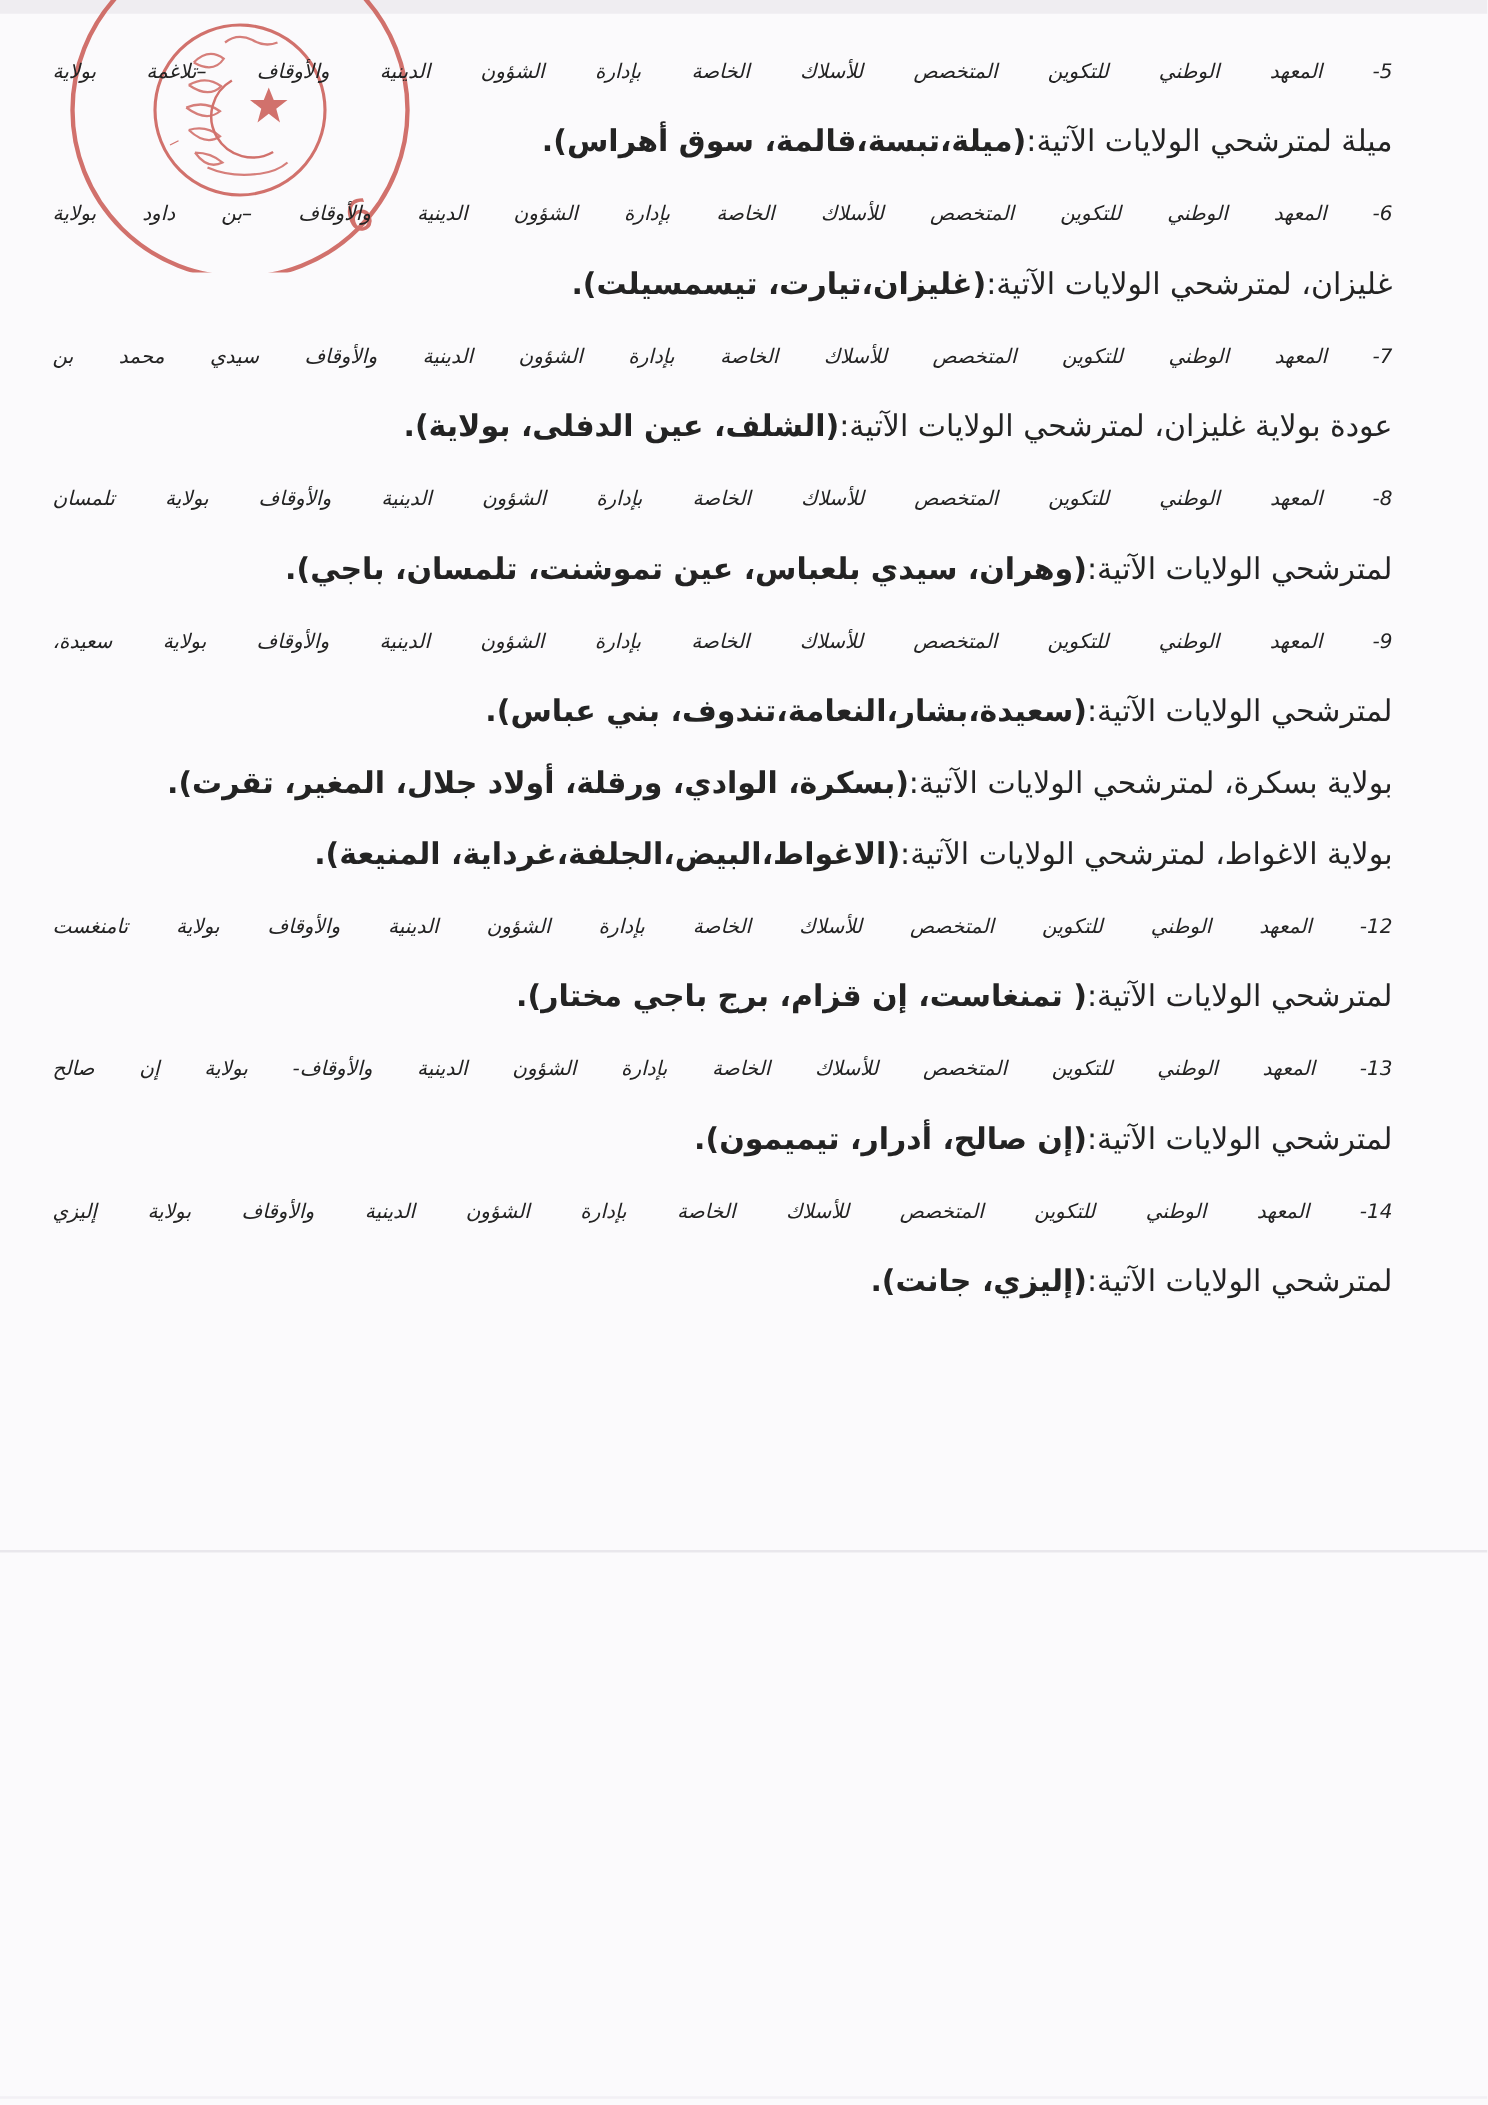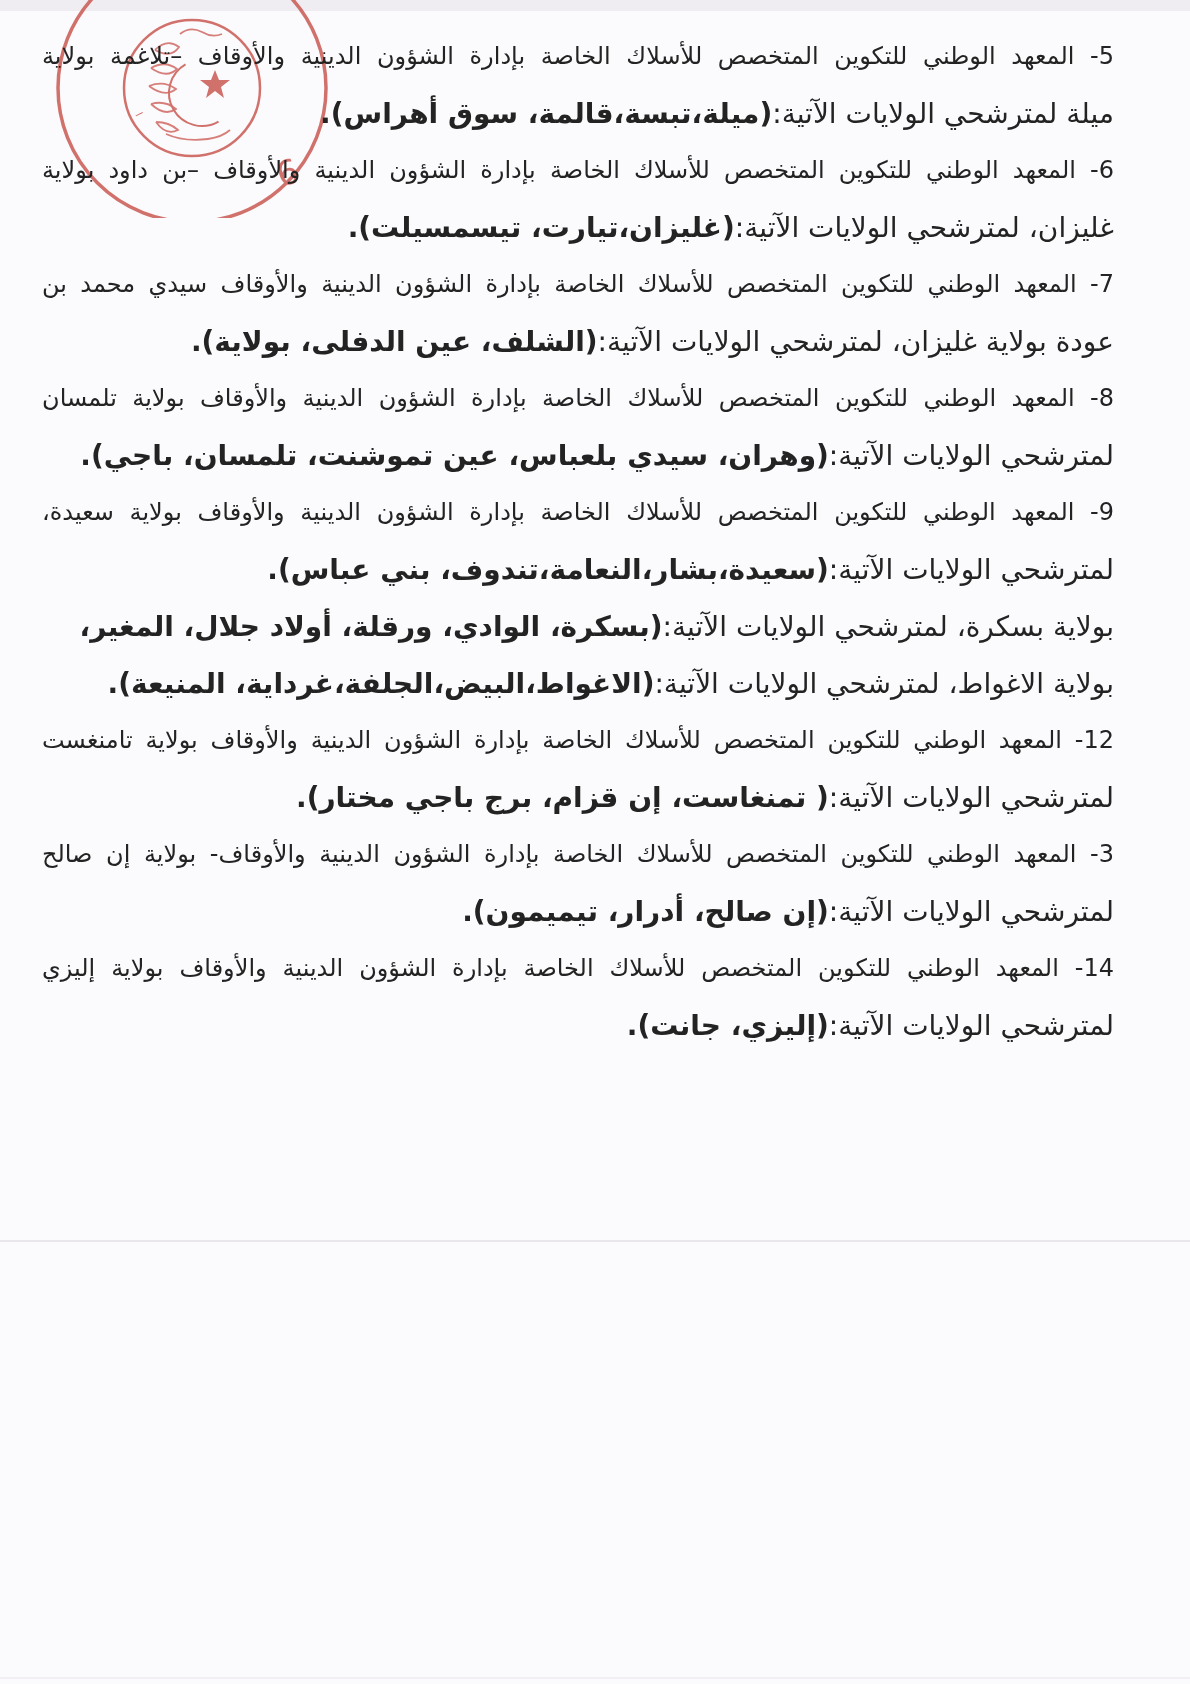--- a/index.html
+++ b/index.html
@@ -18,29 +18,30 @@
   .stamp{
     position:absolute;left:52px;top:-62px;width:280px;height:280px;
     opacity:.82;
   }
   .content{
     position:absolute;top:28px;right:76px;left:42px;
     direction:rtl;
   }
   .item{margin:0;}
   .l1{
-    font-size:24px;
+    font-size:16px;
     line-height:57px;height:57px;
     text-align:justify;
     text-align-last:justify;
     overflow:hidden;
     word-spacing:2px;
+    font-style:italic;
   }
   .l2{
-    font-size:28px;
+    font-size:24px;
     line-height:57px;height:57px;
     text-align:right;
     overflow:hidden;
   }
   .l2 b{font-weight:bold;}
   .divider{
     position:absolute;top:1240px;left:0;width:100%;height:0;
     border-top:2px solid #e9e7ec;
   }
   .bottom-strip{
@@ -120,21 +121,21 @@
   <div class="item">
     <div class="l2"><span>بولاية الاغواط، لمترشحي الولايات الآتية:</span><b>(الاغواط،البيض،الجلفة،غرداية، المنيعة).</b></div>
   </div>
 
   <div class="item">
     <div class="l1">12- المعهد الوطني للتكوين المتخصص للأسلاك الخاصة بإدارة الشؤون الدينية والأوقاف بولاية تامنغست</div>
     <div class="l2"><span>لمترشحي الولايات الآتية:</span><b>( تمنغاست، إن قزام، برج باجي مختار).</b></div>
   </div>
 
   <div class="item">
-    <div class="l1">3- المعهد الوطني للتكوين المتخصص للأسلاك الخاصة بإدارة الشؤون الدينية والأوقاف- بولاية إن صالح</div>
+    <div class="l1">13- المعهد الوطني للتكوين المتخصص للأسلاك الخاصة بإدارة الشؤون الدينية والأوقاف- بولاية إن صالح</div>
     <div class="l2"><span>لمترشحي الولايات الآتية:</span><b>(إن صالح، أدرار، تيميمون).</b></div>
   </div>
 
   <div class="item">
     <div class="l1">14- المعهد الوطني للتكوين المتخصص للأسلاك الخاصة بإدارة الشؤون الدينية والأوقاف بولاية إليزي</div>
     <div class="l2"><span>لمترشحي الولايات الآتية:</span><b>(إليزي، جانت).</b></div>
   </div>
 
 </div>
 

